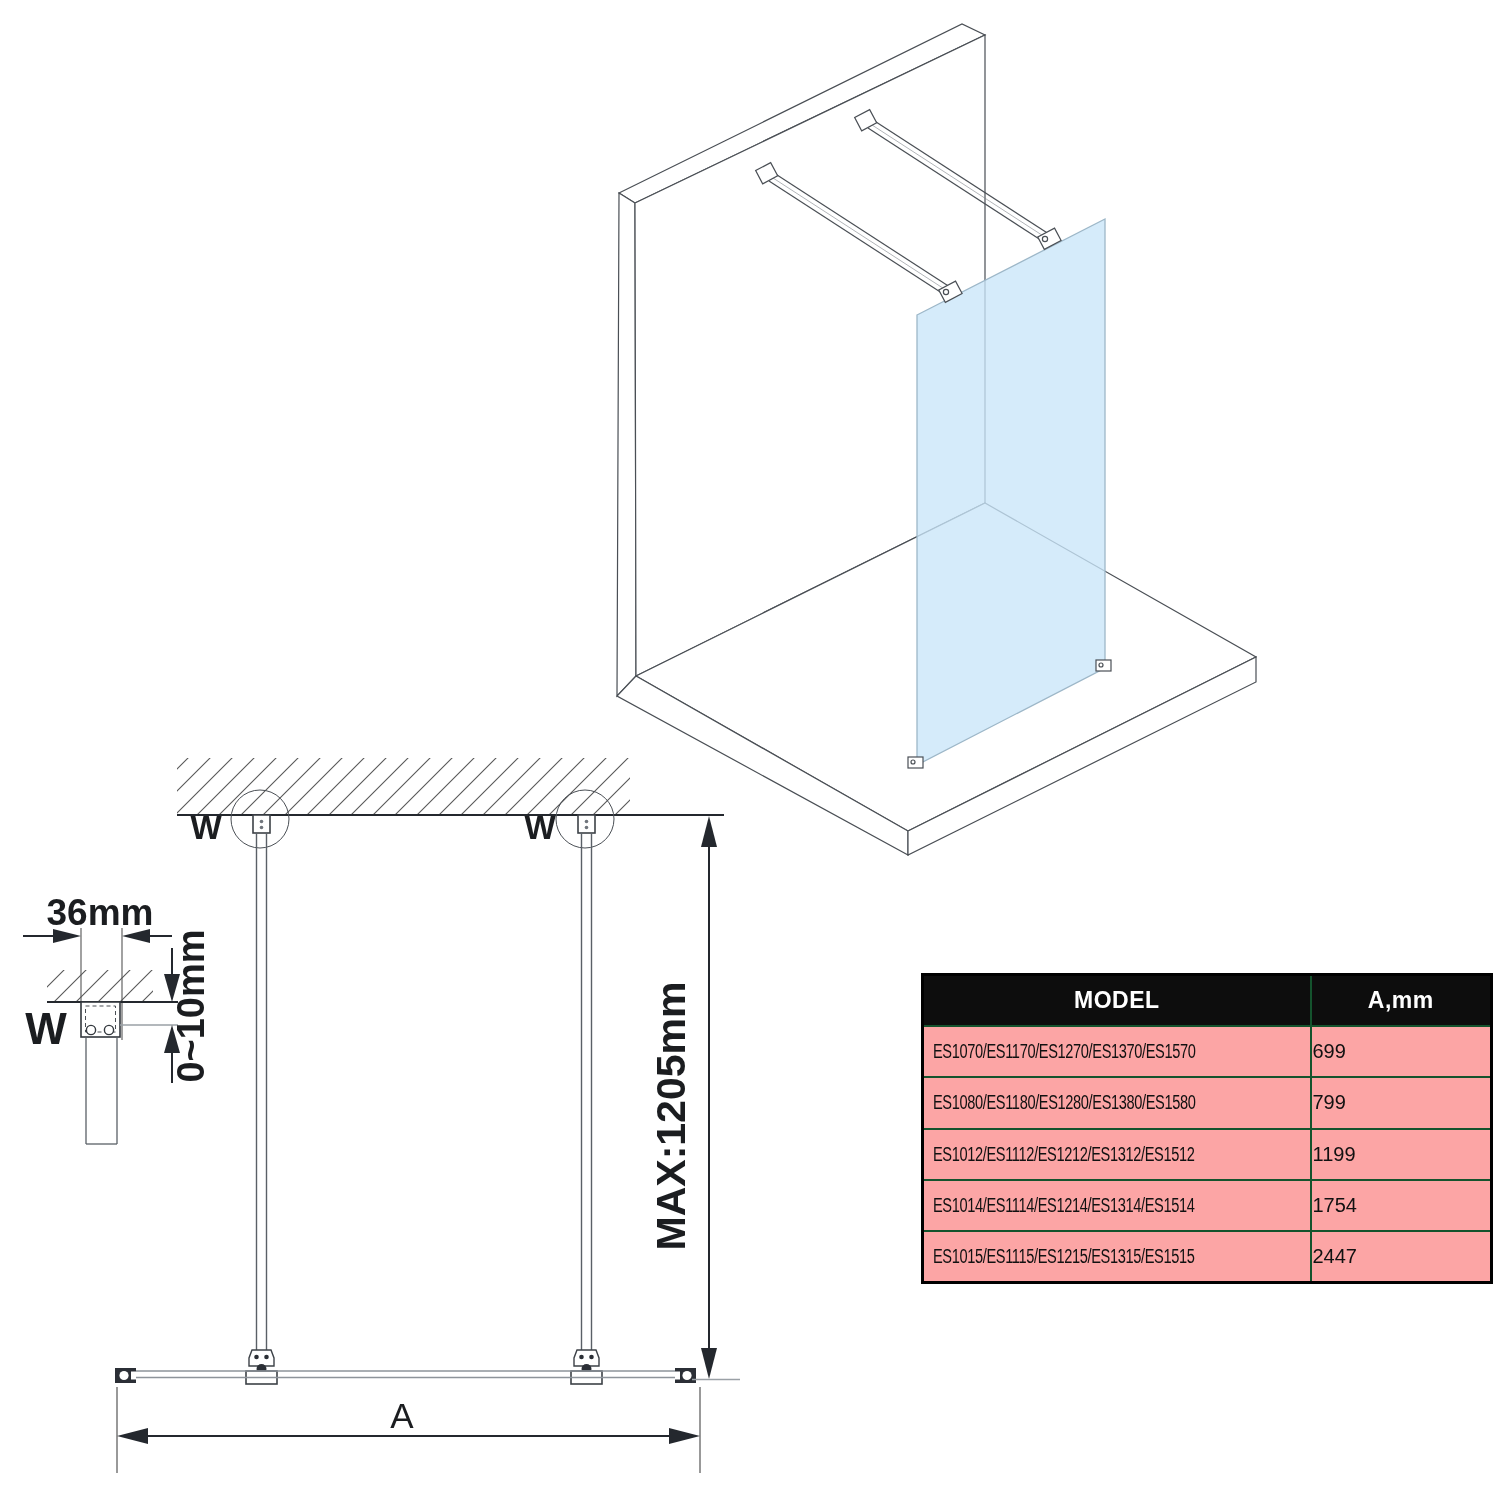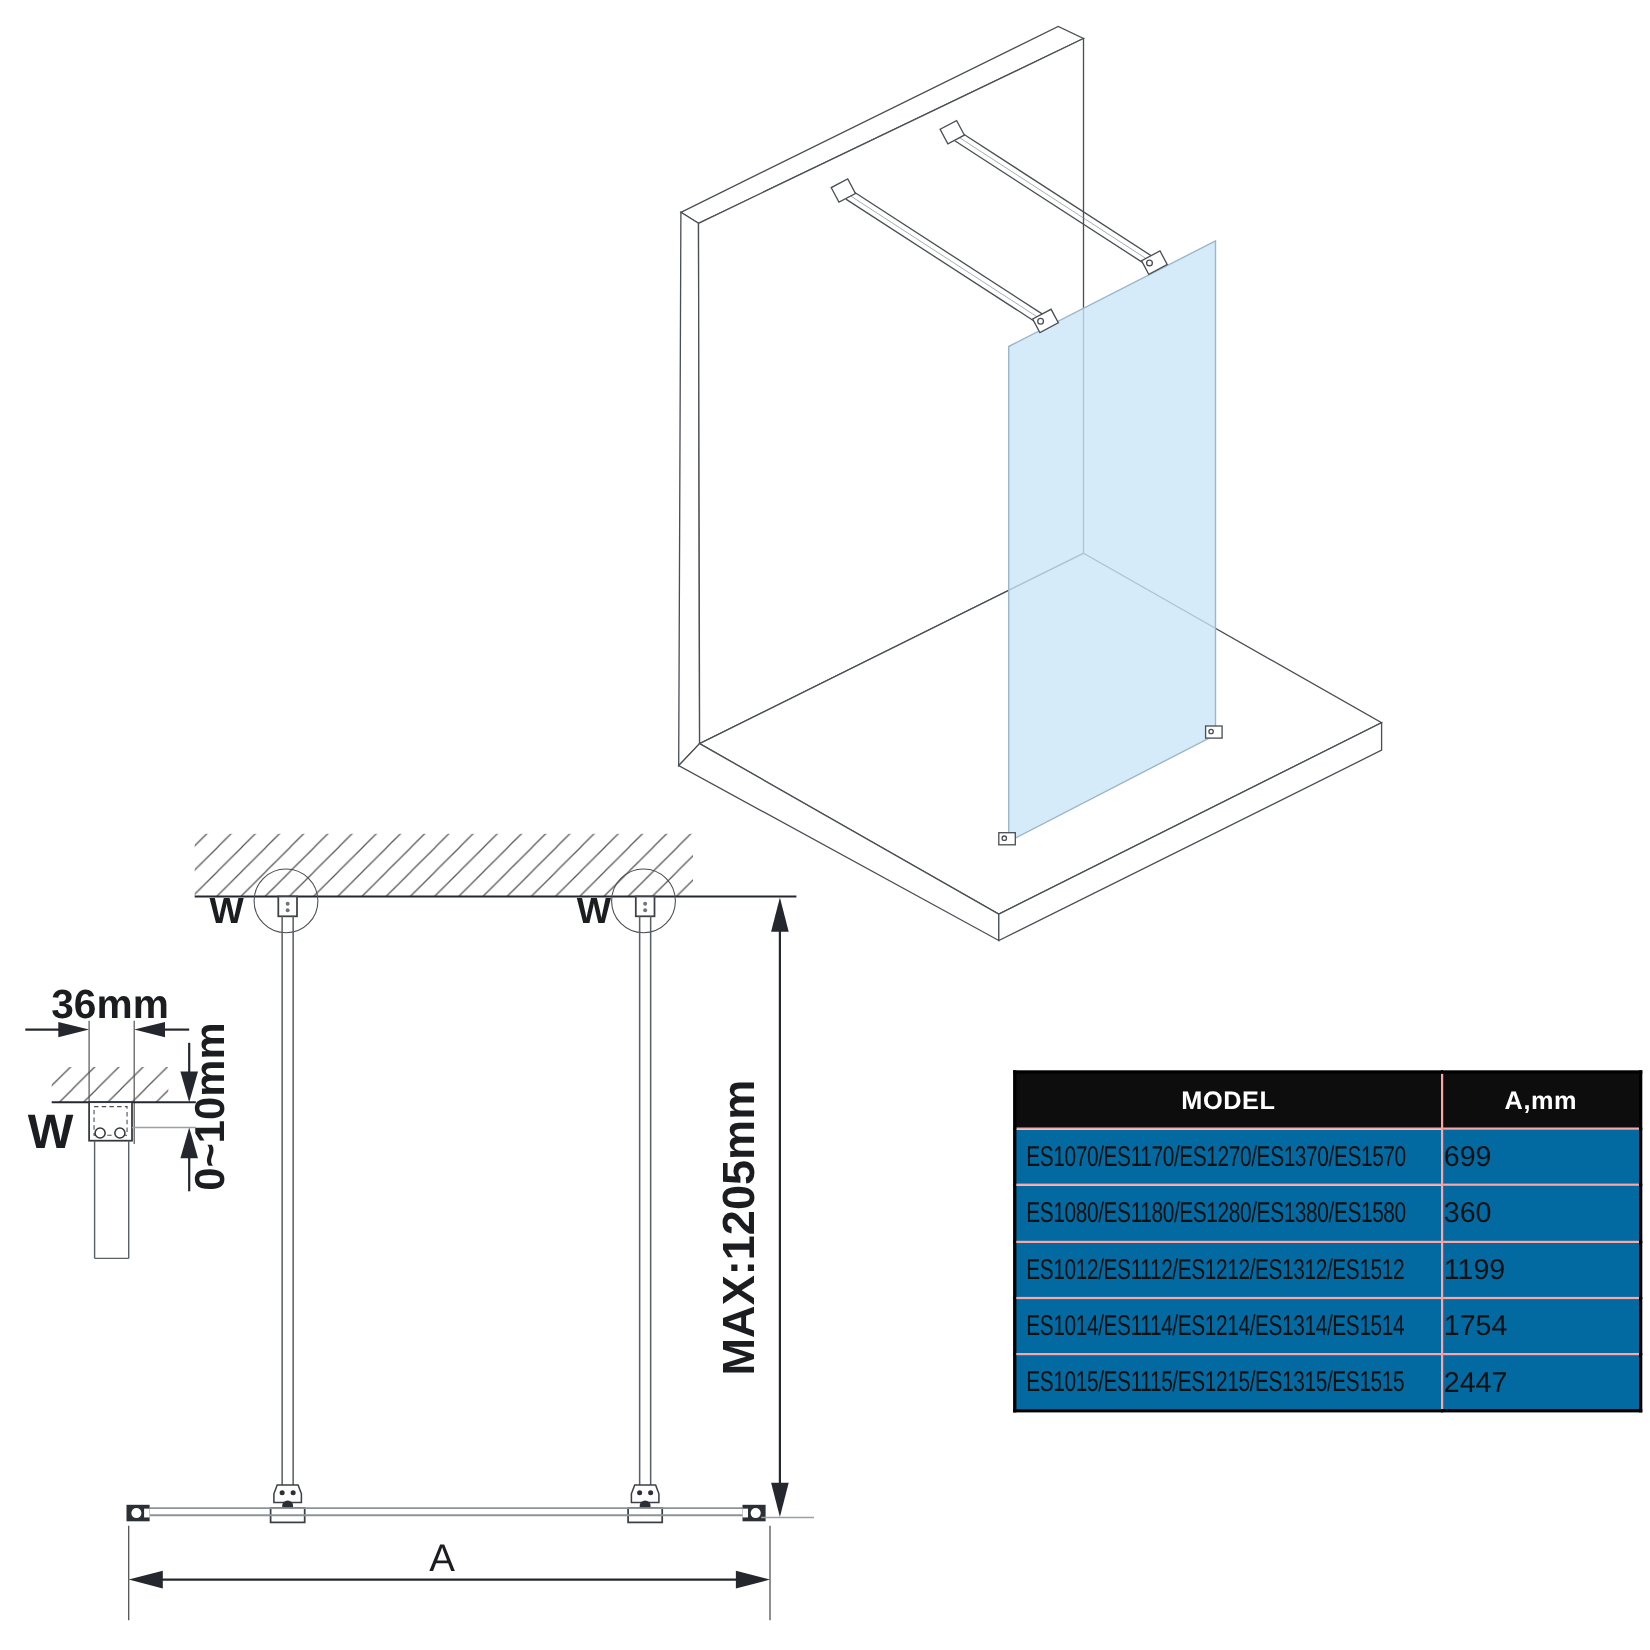--- a/index.html
+++ b/index.html
@@ -6,25 +6,25 @@
   #canvas{position:relative;width:1500px;height:1500px;background:#ffffff;overflow:hidden;
           font-family:"Liberation Sans",sans-serif;}
   svg{position:absolute;left:0;top:0;}
   svg text{font-family:"Liberation Sans",sans-serif;fill:#1b1d20;}
   .dimtxt{font-weight:bold;}
   
   .spec-table{position:absolute;left:921px;top:973px;width:569px;border-collapse:collapse;
               background:#ffffff;table-layout:fixed;}
   .spec-table,
   .spec-table th,
-  .spec-table td{border:2px solid #fca5a5;}
+  .spec-table td{border:2px solid #14532d;}
   .spec-table{border:3px solid #000;}
   .spec-table th{background:#0d0d0d;color:#ffffff;font-size:23px;font-weight:bold;height:47px;
                  text-align:center;letter-spacing:0.5px;}
-  .spec-table td{height:47.3px;font-size:26px;color:#111;background:#0369a1;}
+  .spec-table td{height:47.3px;font-size:20px;color:#111;background:#fca5a5;}
   .spec-table td.model{padding-left:9px;text-align:left;overflow:hidden;}
   .spec-table td.model span{display:inline-block;transform:scaleX(0.73);transform-origin:left center;
                             white-space:nowrap;letter-spacing:-0.5px;}
   .spec-table td.val{text-align:left;}
   .col-model{width:388px;}
   .col-a{width:181px;}
 </style>
 </head>
 <body>
 
@@ -201,21 +201,21 @@
         <th>A,mm</th>
       </tr>
     </thead>
     <tbody>
       <tr>
         <td class="model"><span>ES1070/ES1170/ES1270/ES1370/ES1570</span></td>
         <td class="val">699</td>
       </tr>
       <tr>
         <td class="model"><span>ES1080/ES1180/ES1280/ES1380/ES1580</span></td>
-        <td class="val">360</td>
+        <td class="val">799</td>
       </tr>
       <tr>
         <td class="model"><span>ES1012/ES1112/ES1212/ES1312/ES1512</span></td>
         <td class="val">1199</td>
       </tr>
       <tr>
         <td class="model"><span>ES1014/ES1114/ES1214/ES1314/ES1514</span></td>
         <td class="val">1754</td>
       </tr>
       <tr>

